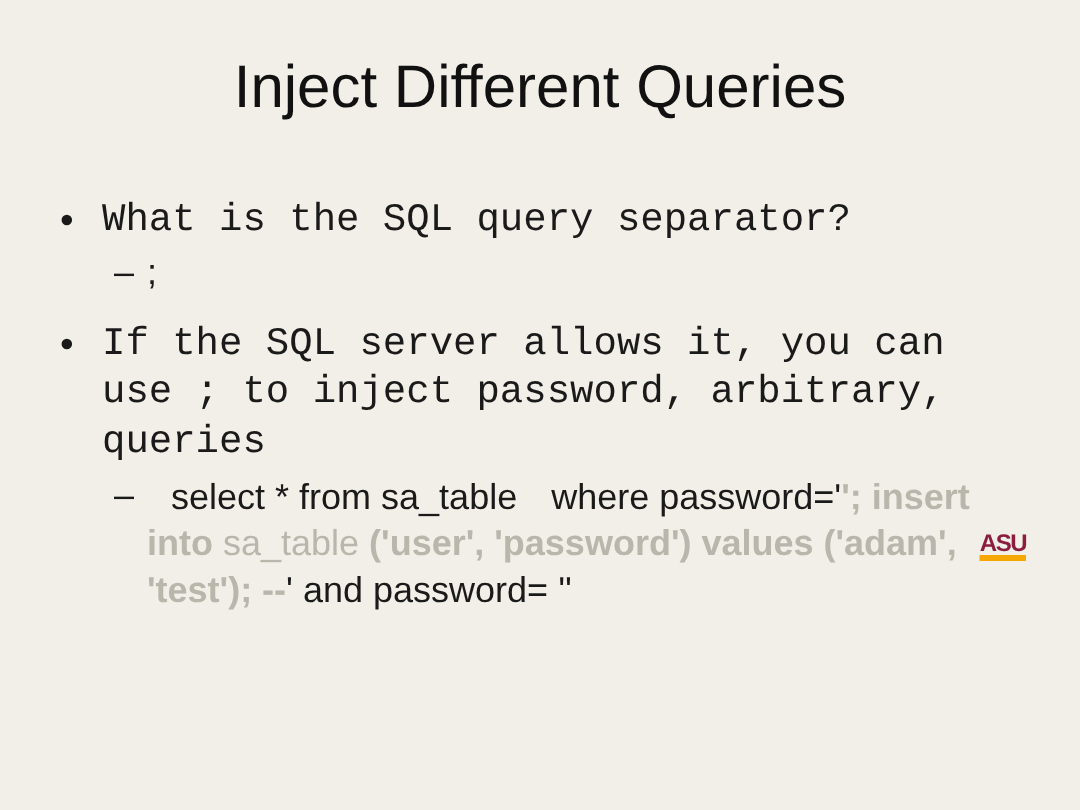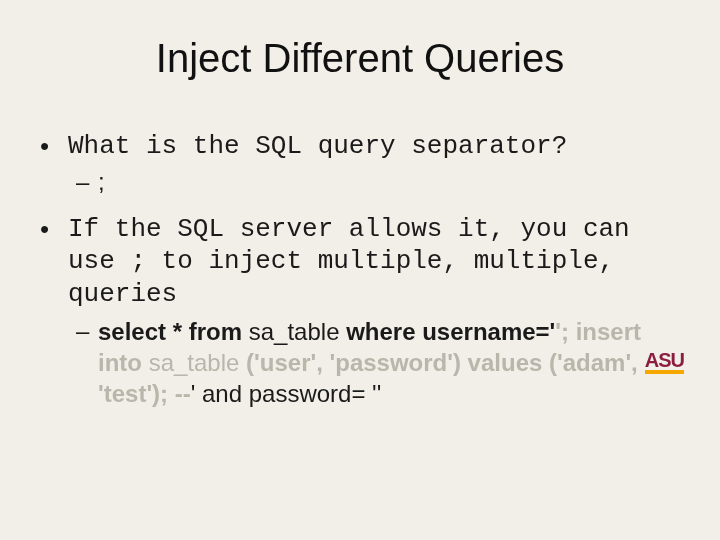--- a/index.html
+++ b/index.html
@@ -63,39 +63,39 @@
   }
   .l2 .txt { flex: 1; }
   .l2b {
     display: flex;
     margin-left: 36px;
     margin-top: 6px;
     font-size: 24px;
   }
   .l2b .dash { width: 22px; flex: 0 0 22px; }
   .l2b .txt { flex: 1; line-height: 1.3; }
-  .bold { font-weight: 700; }
+  .bold { font-weight: 400; margin-left: 16px; }
   .gray { color: #b9b6ab; }
   .grayb { color: #b9b6ab; font-weight: 700; }
   .footer {
     position: absolute;
     left: 40px;
     bottom: 24px;
     font-size: 13px;
     color: #333;
   }
   .logo {
     position: absolute;
     right: 36px;
     bottom: 22px;
     font-family: Arial, sans-serif;
   }
   .logo .asu {
     font-weight: 900;
-    font-size: 20px;
+    font-size: 16px;
     letter-spacing: -1px;
     color: #8c1d40;
     display: inline-block;
     border-bottom: 4px solid #f7a800;
     line-height: 0.95;
     padding-bottom: 0px;
   }
 </style>
 </head>
 <body>
@@ -110,25 +110,25 @@
       <div class="dot">•</div>
       <div class="txt">What is the SQL query separator?</div>
     </div>
     <div class="l2">
       <div class="dash">–</div>
       <div class="txt">;</div>
     </div>
 
     <div class="l1">
       <div class="dot">•</div>
-      <div class="txt">If the SQL server allows it, you can use ; to inject multiple, multiple, queries</div>
+      <div class="txt">If the SQL server allows it, you can use ; to inject password, arbitrary, queries</div>
     </div>
     <div class="l2b">
       <div class="dash">–</div>
-      <div class="txt"><span class="bold">select * from </span><span>sa_table</span><span class="bold"> where username='</span><span class="grayb">'; insert into </span><span class="gray">sa_table</span><span class="grayb"> ('user', 'password') values ('adam', 'test'); --</span><span>' and password= ''</span></div>
+      <div class="txt"><span class="bold">select * from </span><span>sa_table</span><span class="bold"> where password='</span><span class="grayb">'; insert into </span><span class="gray">sa_table</span><span class="grayb"> ('user', 'password') values ('adam', 'test'); --</span><span>' and password= ''</span></div>
     </div>
 
   </div>
 
 
   <div class="logo">
     <span class="asu">ASU</span>
   </div>
 
 </div>

